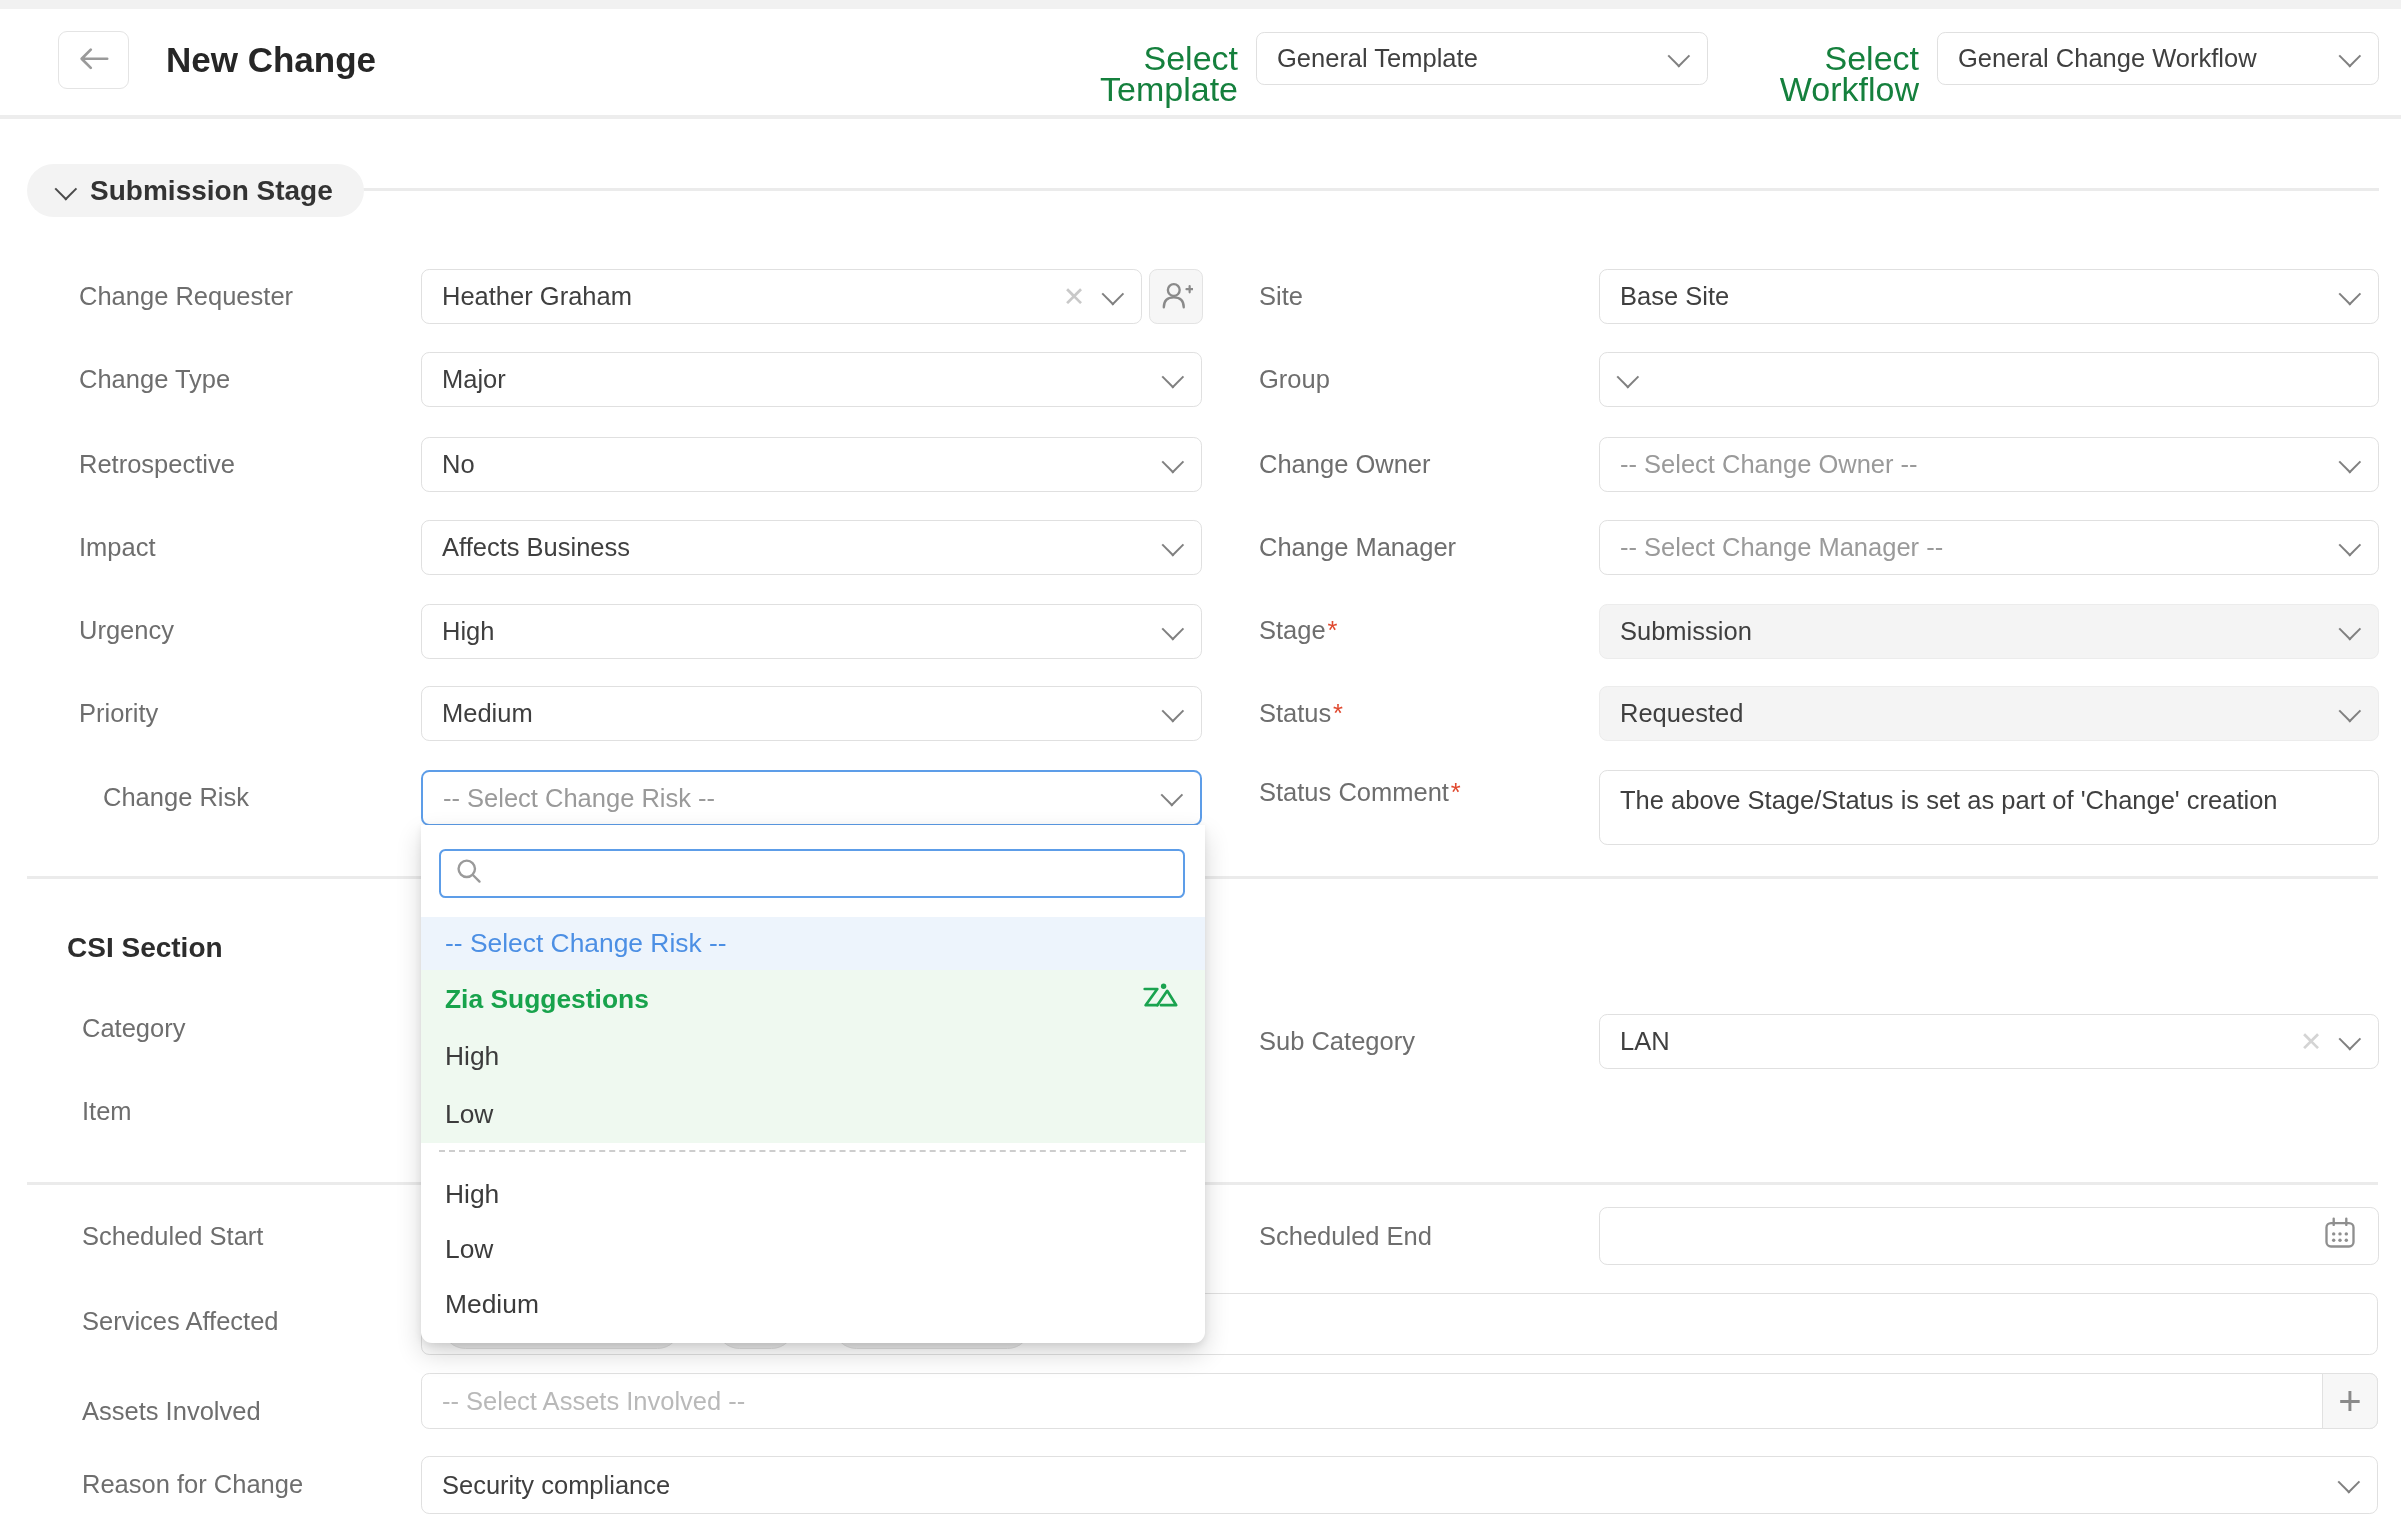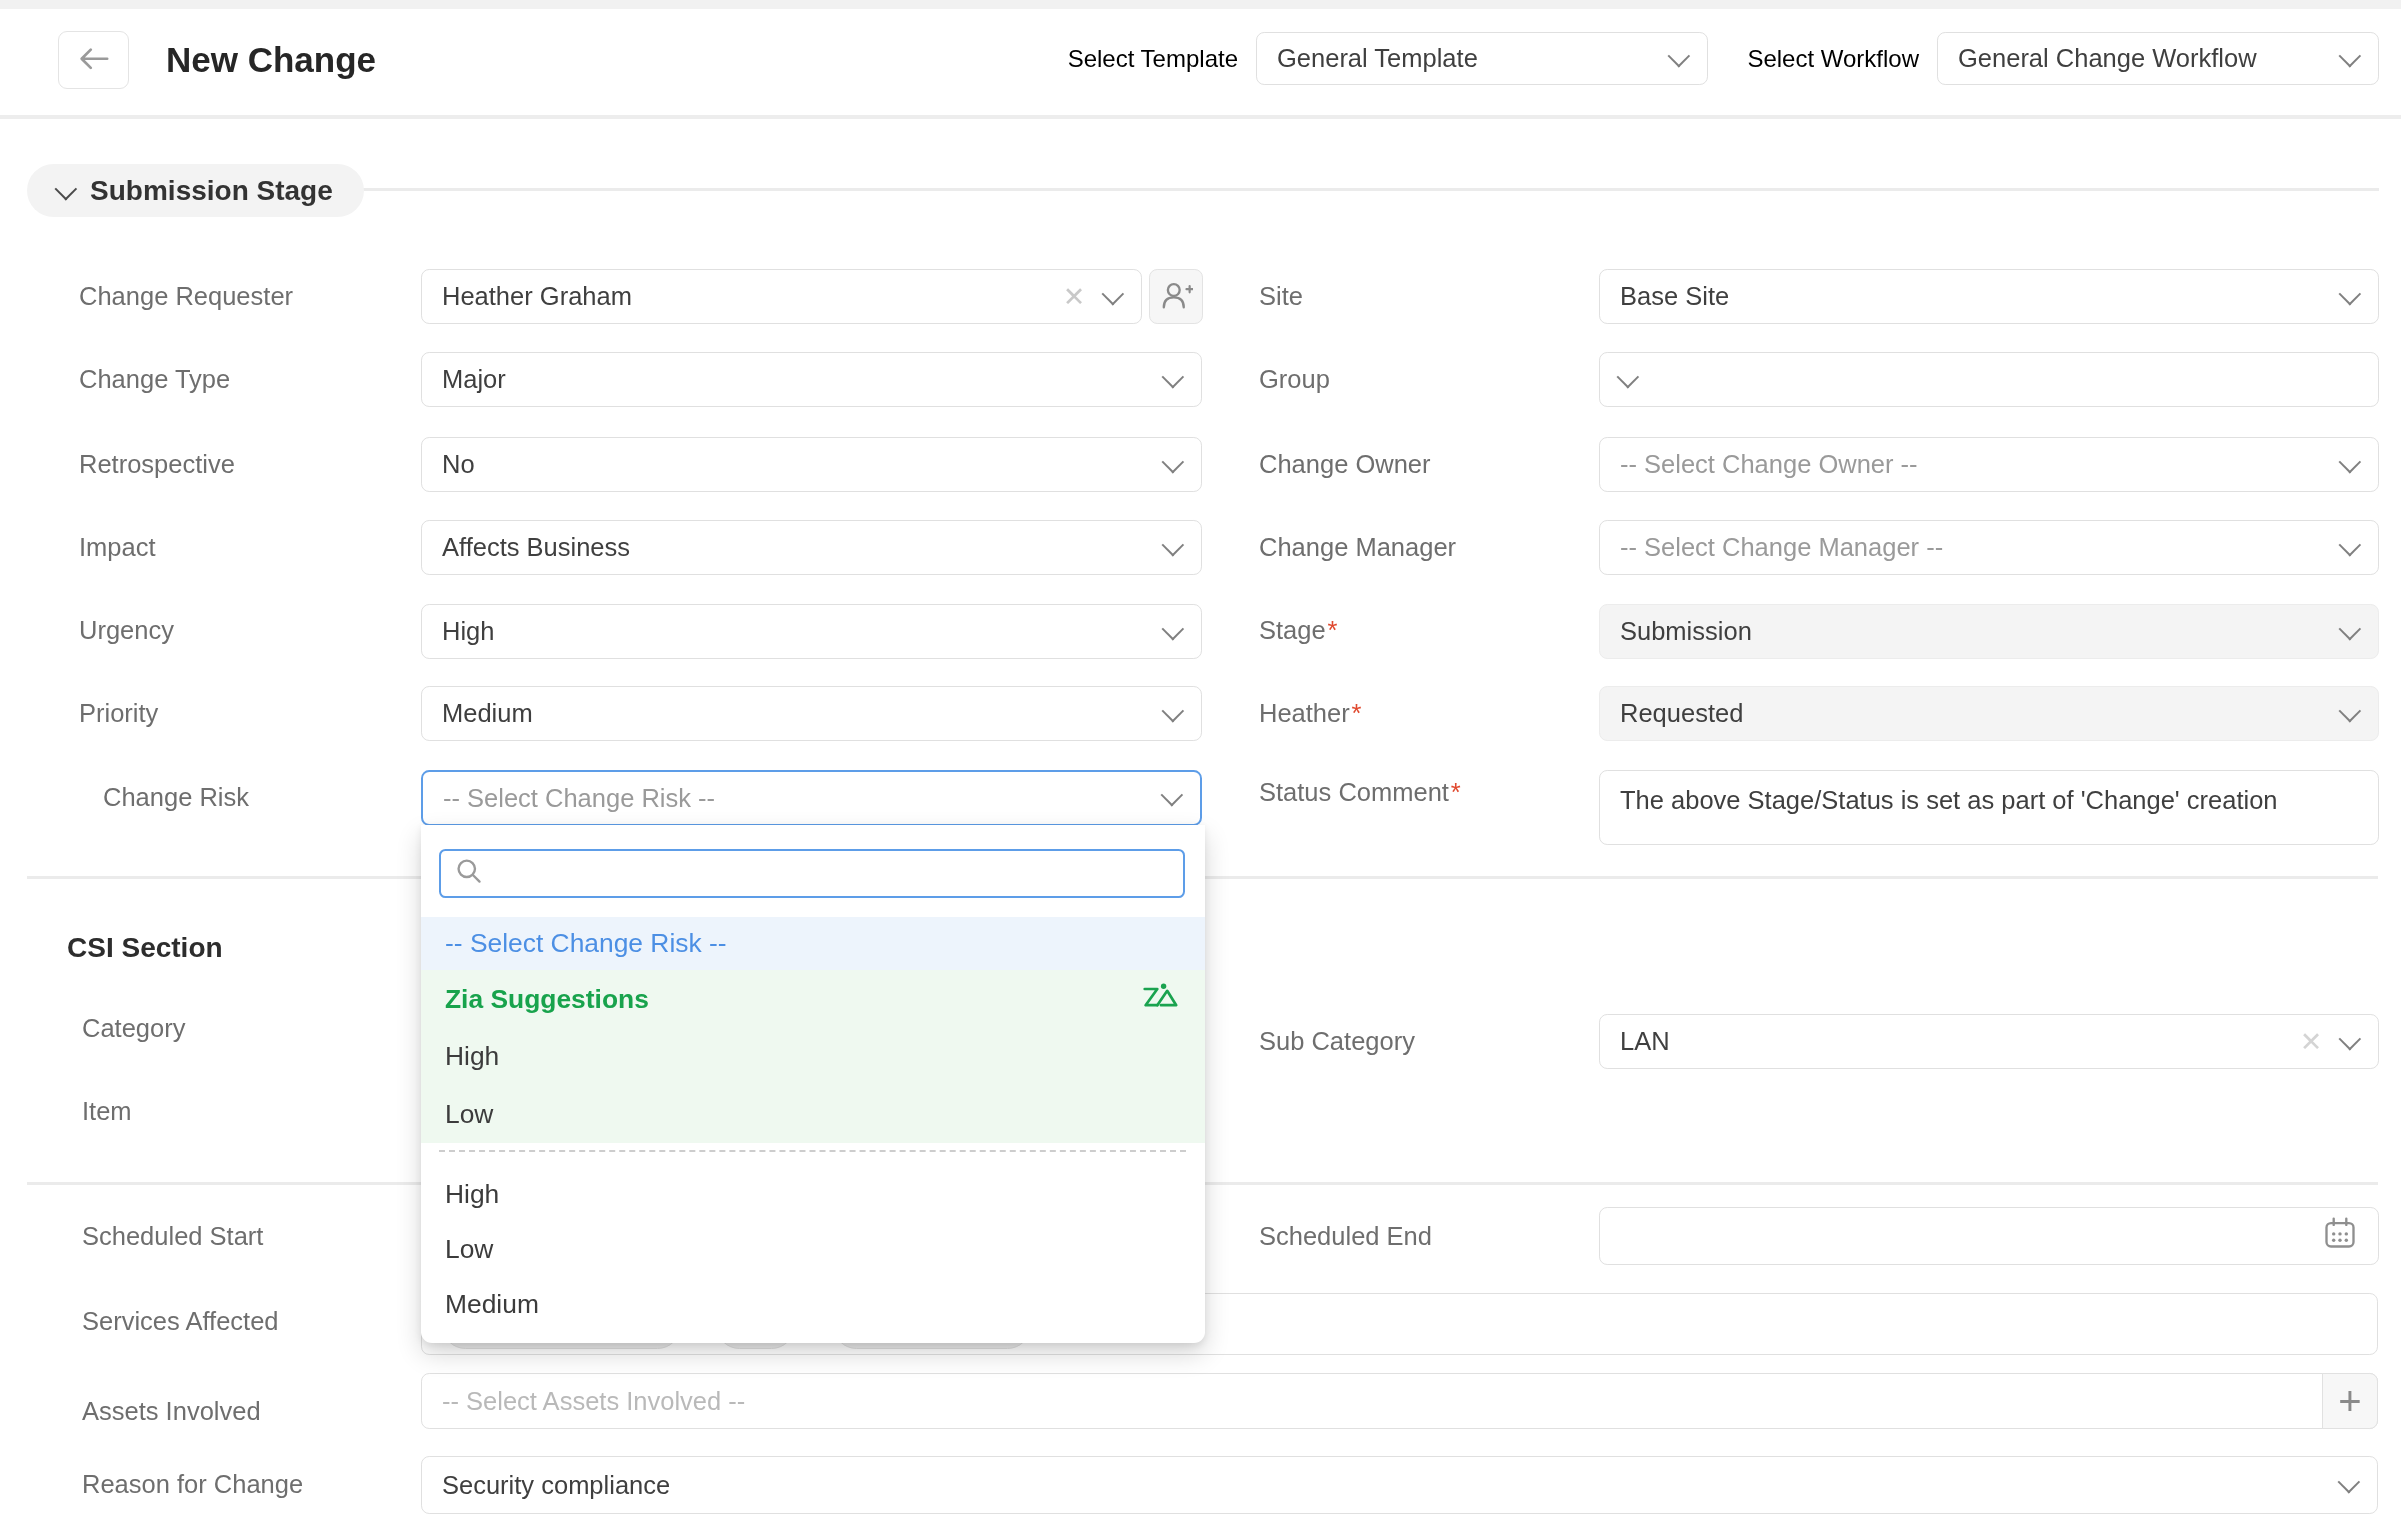--- a/index.html
+++ b/index.html
@@ -7,21 +7,21 @@
     width:2401px;height:1537px;position:relative;overflow:hidden;
     background:#ffffff;font-family:"Liberation Sans",sans-serif;
     -webkit-font-smoothing:antialiased;
   }
   .abs{position:absolute;box-sizing:border-box;}
   .topstrip{left:0;top:0;width:2401px;height:9px;background:#f1f1f1;}
   .header{left:0;top:9px;width:2401px;height:110px;background:#fff;border-bottom:4.6px solid #ededed;}
   .back-btn{left:58px;top:31px;width:71px;height:58px;border:1.8px solid #e4e4e4;border-radius:9px;
     display:flex;align-items:center;justify-content:center;background:#fff;cursor:pointer;}
   .page-title{left:166px;top:38px;font-size:35px;font-weight:bold;color:#262626;line-height:44px;}
-  .hdr-label{font-size:24px;color:#000000;line-height:31px;}
+  .hdr-label{font-size:34px;color:#15803d;line-height:31px;}
   .sel{background:#fff;border:1.8px solid #e0e0e0;border-radius:8.2px;display:flex;align-items:center;
     padding:0 20px;font-size:25.5px;color:#3f3f3f;}
   .sel .grow{flex:1;}
   .chev{width:13.7px;height:13.7px;border-right:2.7px solid #808080;border-bottom:2.7px solid #808080;
     transform:rotate(45deg);flex:none;margin-top:-5.5px;}
   .chev-dk{border-color:#4a4a4a;}
   .ph{color:#9a9a9a;}
   .ph-light{color:#b9b9b9;}
   .lbl{font-size:25.5px;color:#6e6e6e;line-height:31px;}
   .req{color:#e0492f;font-size:25.5px;margin-left:1.8px;}
@@ -162,21 +162,21 @@
   <span class="grow ph">-- Select Change Manager --</span>
   <span class="chev"></span>
 </div>
 
 <div class="abs lbl" style="left:1259px;top:615px;"><span>Stage</span><span class="req">*</span></div>
 <div class="abs sel disabled-sel" style="left:1599px;top:604px;width:780px;height:55px;">
   <span class="grow">Submission</span>
   <span class="chev"></span>
 </div>
 
-<div class="abs lbl" style="left:1259px;top:698px;"><span>Heather</span><span class="req">*</span></div>
+<div class="abs lbl" style="left:1259px;top:698px;"><span>Status</span><span class="req">*</span></div>
 <div class="abs sel disabled-sel" style="left:1599px;top:686px;width:780px;height:55px;">
   <span class="grow">Requested</span>
   <span class="chev"></span>
 </div>
 
 <div class="abs lbl" style="left:1259px;top:777px;"><span>Status Comment</span><span class="req">*</span></div>
 <div class="abs sel" style="left:1599px;top:770px;width:780px;height:75px;align-items:flex-start;padding-top:14.6px;">
   <span class="grow">The above Stage/Status is set as part of 'Change' creation</span>
 </div>
 

